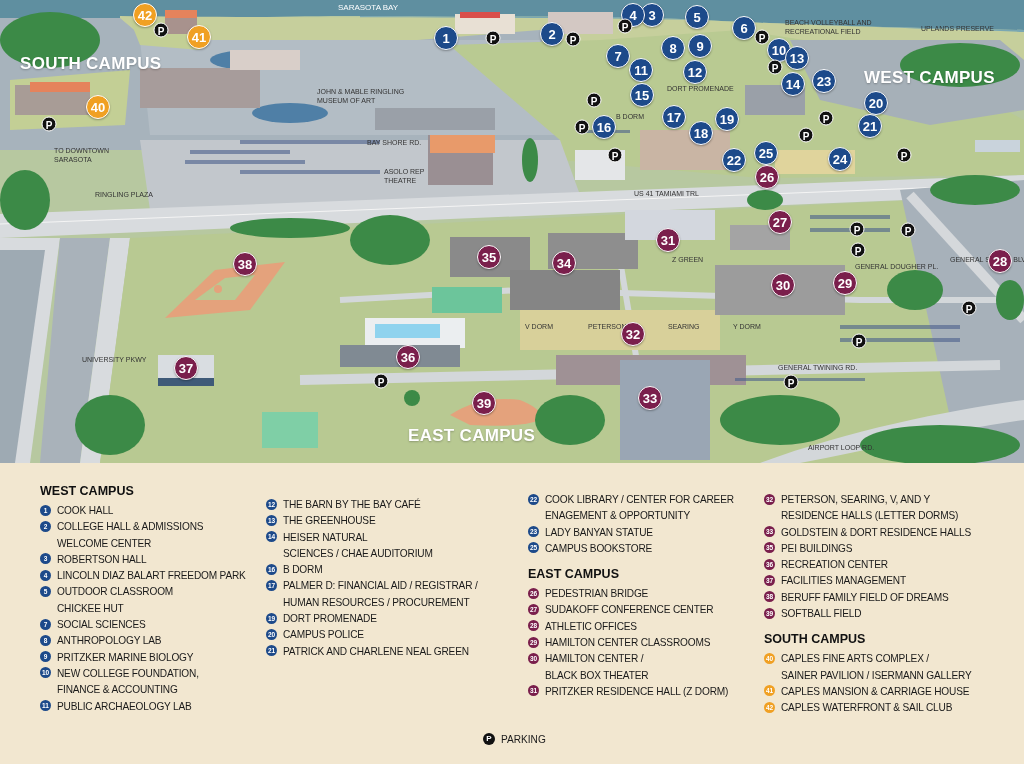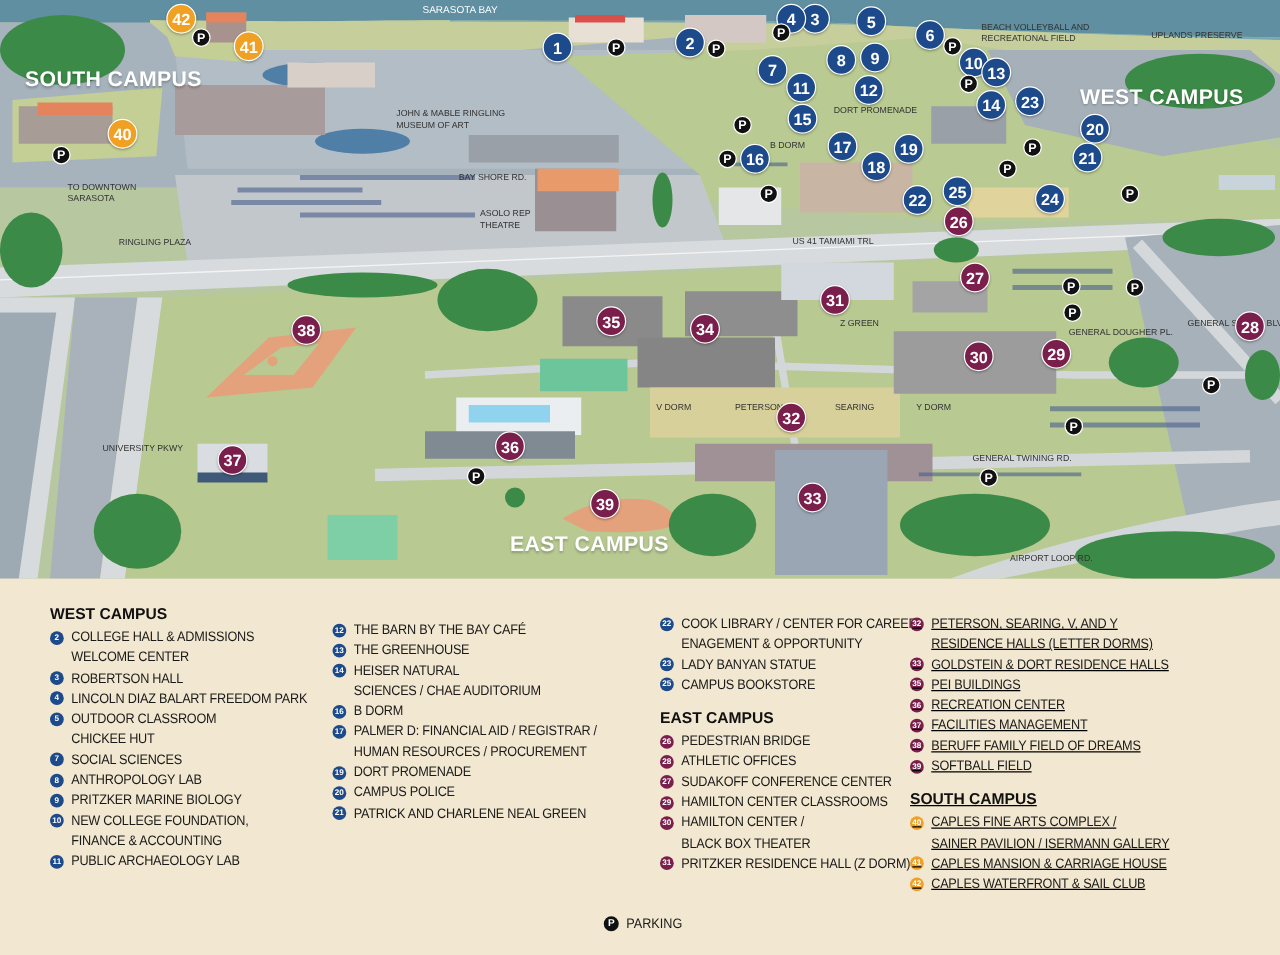--- a/index.html
+++ b/index.html
@@ -277,20 +277,24 @@
       <div class="pmark" style="left: 381px; top: 381px;">P</div>
       <div class="pmark" style="left: 858px; top: 250px;">P</div>
     </div>
 </div>
 
 <div id="legend">
   <div id="legend-cols">
       <div class="legend-col" style="left: 40px; top: 20px;">
         <div class="legend-heading">WEST CAMPUS</div>
         <div class="legend-item">
+          <span class="num west">1</span>
+          <span class="txt">Cook Hall</span>
+        </div>
+        <div class="legend-item">
           <span class="num west">2</span>
           <span class="txt">College Hall &amp; Admissions
 Welcome Center</span>
         </div>
         <div class="legend-item">
           <span class="num west">3</span>
           <span class="txt">Robertson Hall</span>
         </div>
         <div class="legend-item">
           <span class="num west">4</span>
@@ -372,42 +376,42 @@
         <div class="legend-item">
           <span class="num west">25</span>
           <span class="txt">Campus Bookstore</span>
         </div>
         <div class="legend-heading spaced">EAST CAMPUS</div>
         <div class="legend-item">
           <span class="num east">26</span>
           <span class="txt">Pedestrian Bridge</span>
         </div>
         <div class="legend-item">
+          <span class="num east">27</span>
+          <span class="txt">Sudakoff Conference Center</span>
+        </div>
+        <div class="legend-item">
           <span class="num east">28</span>
           <span class="txt">Athletic Offices</span>
-        </div>
-        <div class="legend-item">
-          <span class="num east">27</span>
-          <span class="txt">Sudakoff Conference Center</span>
         </div>
         <div class="legend-item">
           <span class="num east">29</span>
           <span class="txt">Hamilton Center Classrooms</span>
         </div>
         <div class="legend-item">
           <span class="num east">30</span>
           <span class="txt">Hamilton Center /
 Black Box Theater</span>
         </div>
         <div class="legend-item">
           <span class="num east">31</span>
           <span class="txt">Pritzker Residence Hall (Z Dorm)</span>
         </div>
       </div>
-      <div class="legend-col" style="left: 728px; top: 28px; text-decoration: underline;">
+      <div class="legend-col" style="left: 764px; top: 28px;">
         <div class="legend-item">
           <span class="num east">32</span>
           <span class="txt">Peterson, Searing, V, and Y
 Residence Halls (Letter Dorms)</span>
         </div>
         <div class="legend-item">
           <span class="num east">33</span>
           <span class="txt">Goldstein &amp; Dort Residence Halls</span>
         </div>
         <div class="legend-item">

